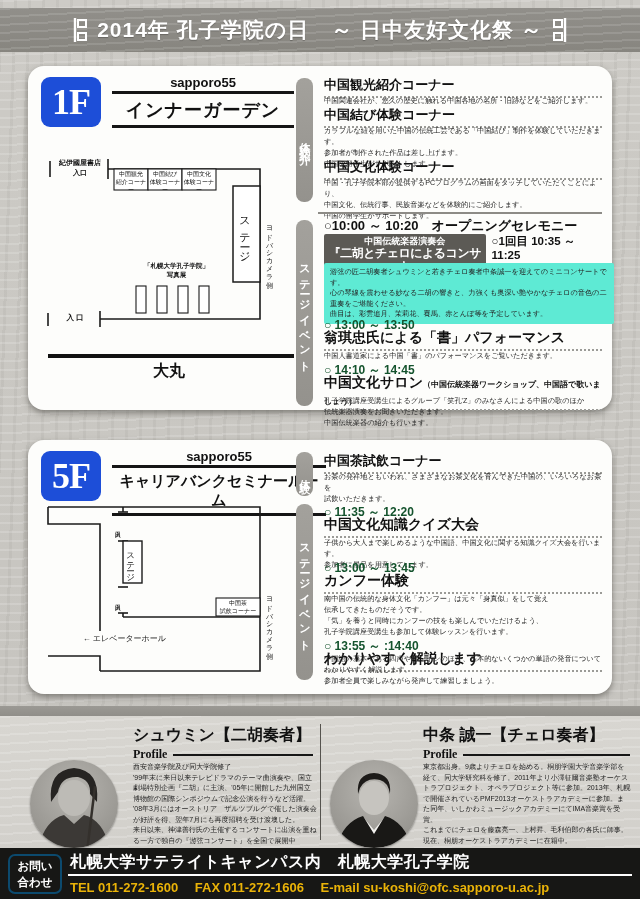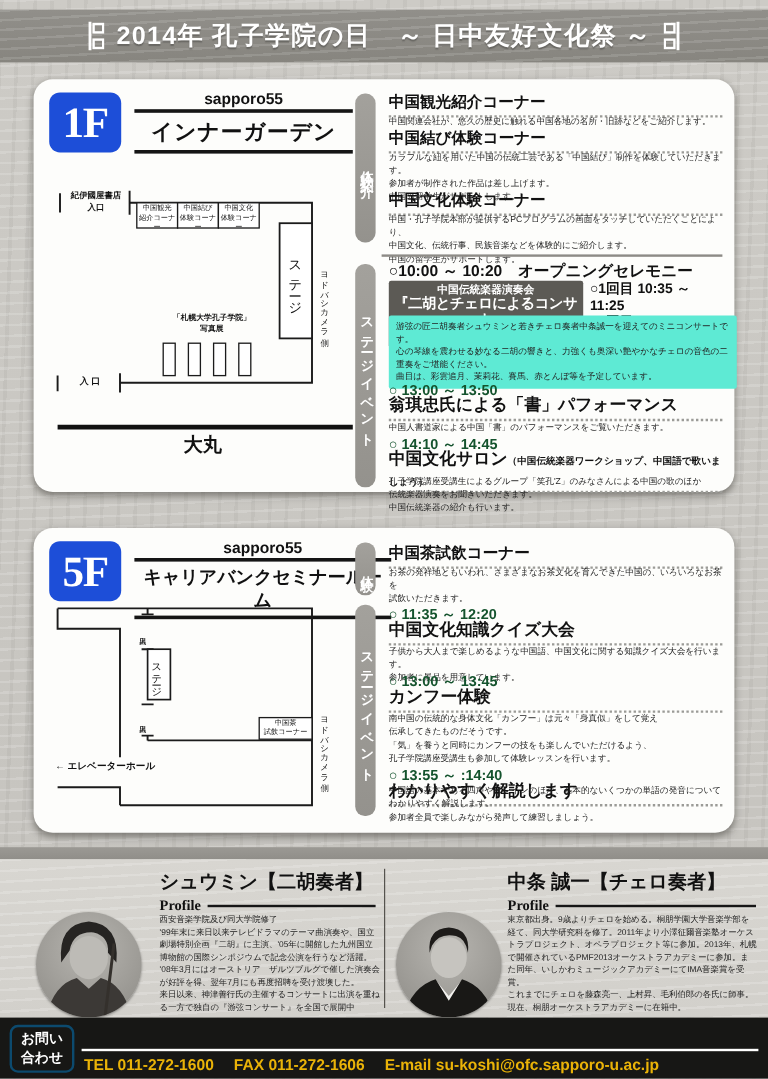--- a/index.html
+++ b/index.html
@@ -214,21 +214,21 @@
         </g>
         <rect x="79" y="39" width="19" height="42" fill="#ffffff" stroke="#1b1b1b" stroke-width="1.4"></rect>
         <rect x="172" y="96" width="44" height="18" fill="#ffffff" stroke="#1b1b1b" stroke-width="1.1"></rect>
       </svg>
       <div class="mlabel vtext" style="left:69px;top:12px;height:26px;font-size:6px;">出入口</div>
       <div class="mlabel vtext" style="left:81px;top:43px;height:34px;font-size:8.5px;">ステージ</div>
       <div class="mlabel vtext" style="left:69px;top:86px;height:24px;font-size:6px;">出入口</div>
       <div class="mlabel vtext" style="left:220px;top:82px;height:72px;font-size:7px;">ヨドバシカメラ側</div>
       <div class="mlabel" style="left:172px;top:97px;width:44px;font-size:6px;line-height:8px;">中国茶
 試飲コーナー</div>
-      <div class="mlabel" style="left:2px;top:131px;width:120px;font-size:8px;font-weight:bold;text-align:left;">← エレベーターホール</div>
+      <div class="mlabel" style="left:2px;top:131px;width:120px;font-size:8px;font-weight:normal;text-align:right;">← エレベーターホール</div>
     </div>
 
     <div class="rcol">
       <div class="vtab" style="top:4px;height:44px;letter-spacing:4px;">体験</div>
       <div class="rblk rh" style="top:4px;">中国茶試飲コーナー</div>
       <div class="rblk rd" style="top:23px;">お茶の発祥地ともいわれ、さまざまなお茶文化を育んできた中国の、いろいろなお茶を
 試飲いただきます。</div>
 
       <div class="vtab" style="top:56px;height:176px;">ステージイベント</div>
 
@@ -288,17 +288,18 @@
       <span class="word">Profile</span>
       <span class="rule"></span>
     </div>
     <div class="pbio" style="left:423px;top:46px;width:208px;">東京都出身。9歳よりチェロを始める。桐朋学園大学音楽学部を経て、同大学研究科を修了。2011年より小澤征爾音楽塾オーケストラプロジェクト、オペラプロジェクト等に参加。2013年、札幌で開催されているPMF2013オーケストラアカデミーに参加。また同年、いしかわミュージックアカデミーにてIMA音楽賞を受賞。
 これまでにチェロを藤森亮一、上村昇、毛利伯郎の各氏に師事。現在、桐朋オーケストラアカデミーに在籍中。</div>
   </div>
 
   <div class="footer">
     <div class="contact-badge">お問い
 合わせ</div>
+    <div class="footer-org">札幌大学サテライトキャンパス内　札幌大学孔子学院</div>
     <div class="footer-underline"></div>
     <div class="footer-contact">TEL 011-272-1600　 FAX 011-272-1606　 E-mail  su-koshi@ofc.sapporo-u.ac.jp</div>
   </div>
 
 </div>
 
 </body></html>

